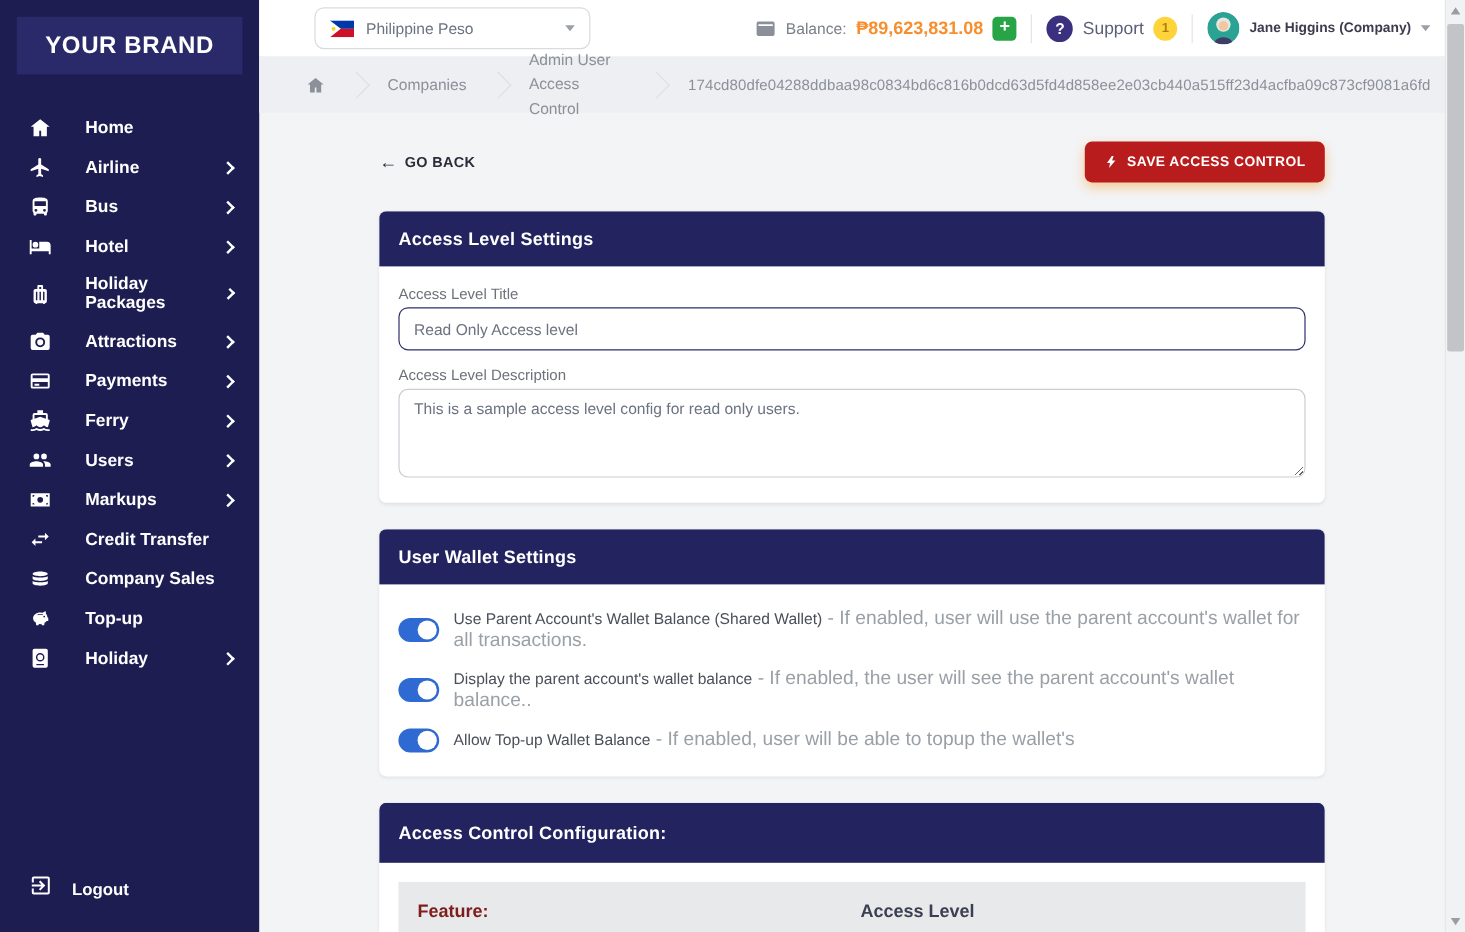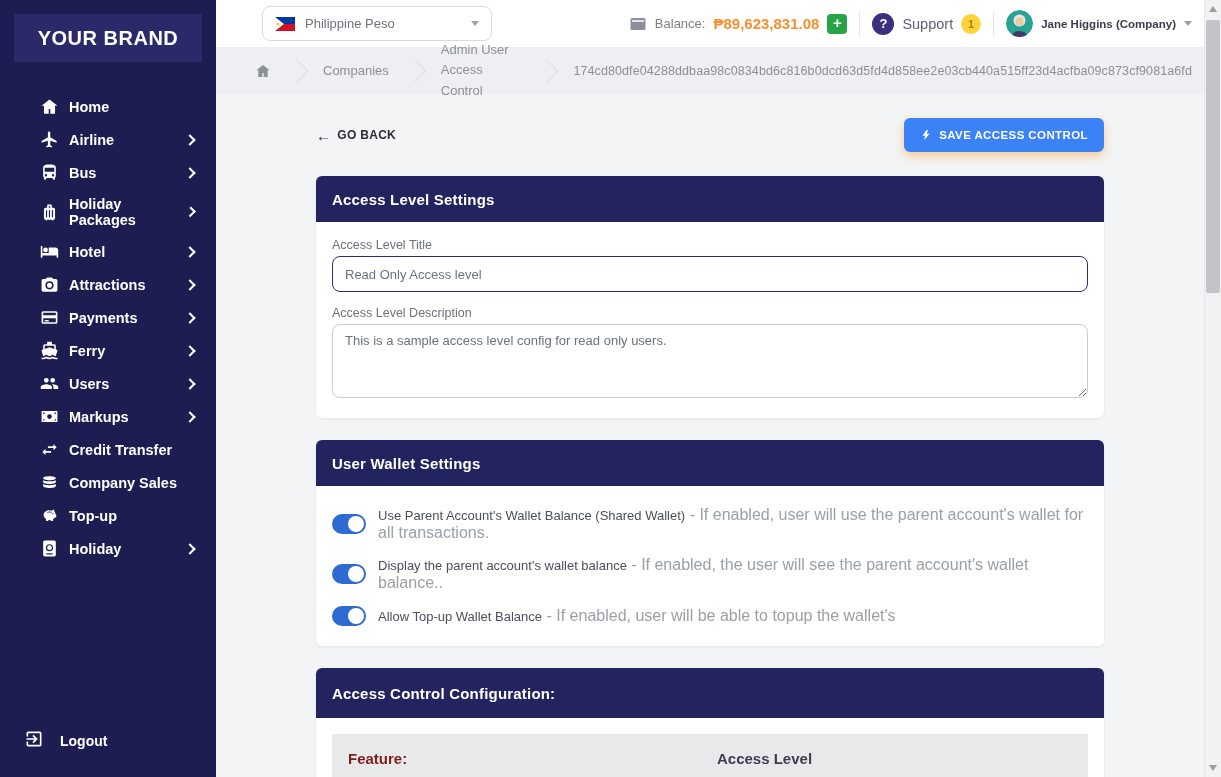--- a/index.html
+++ b/index.html
@@ -4,21 +4,21 @@
 <style>
   * { box-sizing: border-box; margin: 0; padding: 0; }
   html,body { width:1221px; height:777px; overflow:hidden; }
   body { font-family:"Liberation Sans", sans-serif; background:#f3f4f6; position:relative; }
 
   
   .sidebar { position:absolute; left:0; top:0; width:216px; height:777px; background:#1d1d52; display:flex; flex-direction:column; }
   .logo-box { margin:14px 14px 0 14px; height:48px; background:#2a2a6b; display:flex; align-items:center; justify-content:center; }
   .logo-box span { color:#fff; font-weight:bold; font-size:20px; letter-spacing:.5px; }
   .nav { margin-top:28px; display:flex; flex-direction:column; }
-  .nav-item { display:flex; align-items:center; gap:10px; padding:7px 22px 7px 40px; color:#fff; cursor:pointer; }
+  .nav-item { display:flex; align-items:center; gap:28px; padding:7px 22px 7px 24px; color:#fff; cursor:pointer; }
   .nav-item .icon { width:19px; height:19px; flex:0 0 19px; display:flex; align-items:center; justify-content:center; }
   .nav-item .icon svg { width:19px; height:19px; fill:#fff; }
   .nav-item .lbl { font-weight:bold; font-size:14.5px; }
   .chev { margin-left:auto; width:8px; height:8px; border-top:2px solid #fff; border-right:2px solid #fff; transform:rotate(45deg); }
   .sidebar-spacer { flex:1; }
   .logout-row { display:flex; align-items:center; gap:16px; padding:12px 24px 24px 24px; color:#fff; cursor:pointer; }
   .logout-row .icon svg { width:20px; height:20px; fill:#fff; }
   .logout-row .lbl { font-weight:bold; font-size:14px; }
 
   
@@ -54,21 +54,21 @@
   .crumb.wrap { max-width:112px; line-height:1.55; }
   .crumb.hash { font-size:12.5px; letter-spacing:.1px; }
 
   
   .content { flex:1; overflow:hidden; padding:24px 0 0 100px; }
   .col { width:788px; }
 
   .actions-row { display:flex; align-items:center; justify-content:space-between; height:34px; margin-bottom:24px; }
   .go-back { display:flex; align-items:center; gap:6px; color:#2b2b3a; font-weight:bold; font-size:12px; letter-spacing:.3px; cursor:pointer; }
   .go-back .arrow { font-size:15px; font-weight:bold; }
-  .save-btn { height:34px; background:#3b82f6; border:none; border-radius:6px; color:#fff; font-family:"Liberation Sans",sans-serif; font-weight:bold; font-size:11.5px; letter-spacing:.4px; padding:0 16px; display:flex; align-items:center; gap:7px; cursor:pointer; box-shadow:0 4px 10px rgba(247,148,30,.45); }
+  .save-btn { height:34px; background:#b91c1c; border:none; border-radius:6px; color:#fff; font-family:"Liberation Sans",sans-serif; font-weight:bold; font-size:11.5px; letter-spacing:.4px; padding:0 16px; display:flex; align-items:center; gap:7px; cursor:pointer; box-shadow:0 4px 10px rgba(247,148,30,.45); }
   .save-btn svg { width:12px; height:14px; fill:#fff; }
 
   .panel { background:#fff; border-radius:6px; overflow:hidden; box-shadow:0 1px 3px rgba(30,30,60,.08); margin-bottom:22px; }
   .panel-header { background:#23235f; height:46px; display:flex; align-items:center; padding:0 16px; }
   .panel-header.tall { height:50px; }
   .panel-header span { color:#fff; font-weight:bold; font-size:15px; letter-spacing:.2px; }
   .panel-body { padding:16px; }
 
   .field-label { color:#6d717a; font-size:12.5px; margin-bottom:4px; }
   .text-input { width:100%; height:36px; border:1px solid #2e2e6e; border-radius:8px; padding:0 12px; font-family:"Liberation Sans",sans-serif; font-size:13px; color:#6b7280; outline:none; }
@@ -126,33 +126,33 @@
           <svg viewBox="0 0 24 24">
             <path d="M4 16c0 .88.39 1.67 1 2.22V20a1 1 0 0 0 1 1h1a1 1 0 0 0 1-1v-1h8v1a1 1 0 0 0 1 1h1a1 1 0 0 0 1-1v-1.78c.61-.55 1-1.34 1-2.22V6c0-3.5-3.58-4-8-4s-8 .5-8 4v10zm3.5 1A1.5 1.5 0 1 1 9 15.5 1.5 1.5 0 0 1 7.5 17zm9 0a1.5 1.5 0 1 1 1.5-1.5 1.5 1.5 0 0 1-1.5 1.5zm1.5-6H6V6h12v5z"></path>
           </svg>
         </span>
       <span class="lbl">Bus</span>
       <span class="chev"></span>
     </div>
     <div class="nav-item">
       <span class="icon">
           <svg viewBox="0 0 24 24">
+            <path d="M7 13a3 3 0 1 0-3-3 3 3 0 0 0 3 3zm12-6h-8v7H3V5H1v15h2v-3h18v3h2v-9a4 4 0 0 0-4-4z"></path>
+          </svg>
+        </span>
+      <span class="lbl">Hotel</span>
+      <span class="chev"></span>
+    </div>
+    <div class="nav-item">
+      <span class="icon">
+          <svg viewBox="0 0 24 24">
             <path fill-rule="evenodd" d="M17 6h-2V3a1 1 0 0 0-1-1h-4a1 1 0 0 0-1 1v3H7a2 2 0 0 0-2 2v11a2 2 0 0 0 2 2 1 1 0 0 0 2 0h6a1 1 0 0 0 2 0 2 2 0 0 0 2-2V8a2 2 0 0 0-2-2zm-6-2h2v2h-2zM9 18H7.5V9H9zm3.75 0h-1.5V9h1.5zm3.75 0H15V9h1.5z"></path>
           </svg>
         </span>
       <span class="lbl">Holiday Packages</span>
-      <span class="chev"></span>
-    </div>
-    <div class="nav-item">
-      <span class="icon">
-          <svg viewBox="0 0 24 24">
-            <path d="M7 13a3 3 0 1 0-3-3 3 3 0 0 0 3 3zm12-6h-8v7H3V5H1v15h2v-3h18v3h2v-9a4 4 0 0 0-4-4z"></path>
-          </svg>
-        </span>
-      <span class="lbl">Hotel</span>
       <span class="chev"></span>
     </div>
     <div class="nav-item">
       <span class="icon">
           <svg viewBox="0 0 24 24">
             <path fill-rule="evenodd" d="M9 3 7.17 5H4a2 2 0 0 0-2 2v12a2 2 0 0 0 2 2h16a2 2 0 0 0 2-2V7a2 2 0 0 0-2-2h-3.17L15 3zm3 15.2a5.2 5.2 0 1 1 5.2-5.2 5.2 5.2 0 0 1-5.2 5.2zm0-2a3.2 3.2 0 1 0-3.2-3.2 3.2 3.2 0 0 0 3.2 3.2z"></path>
           </svg>
         </span>
       <span class="lbl">Attractions</span>
       <span class="chev"></span>

